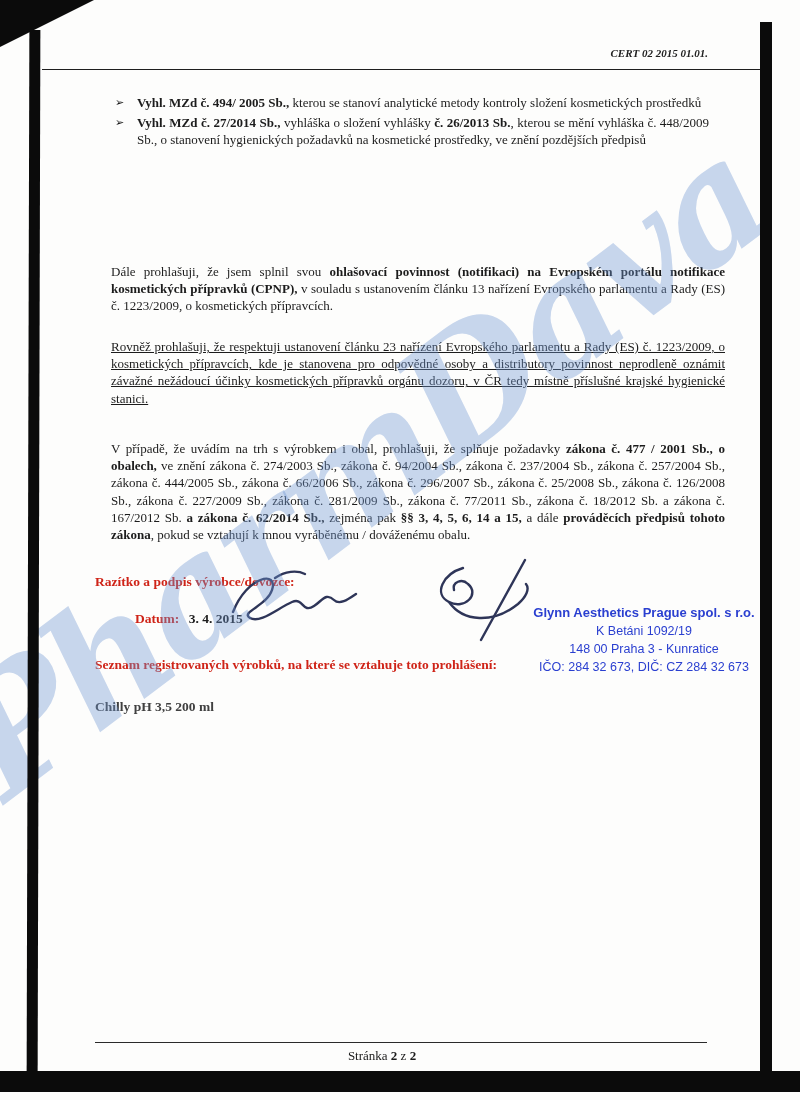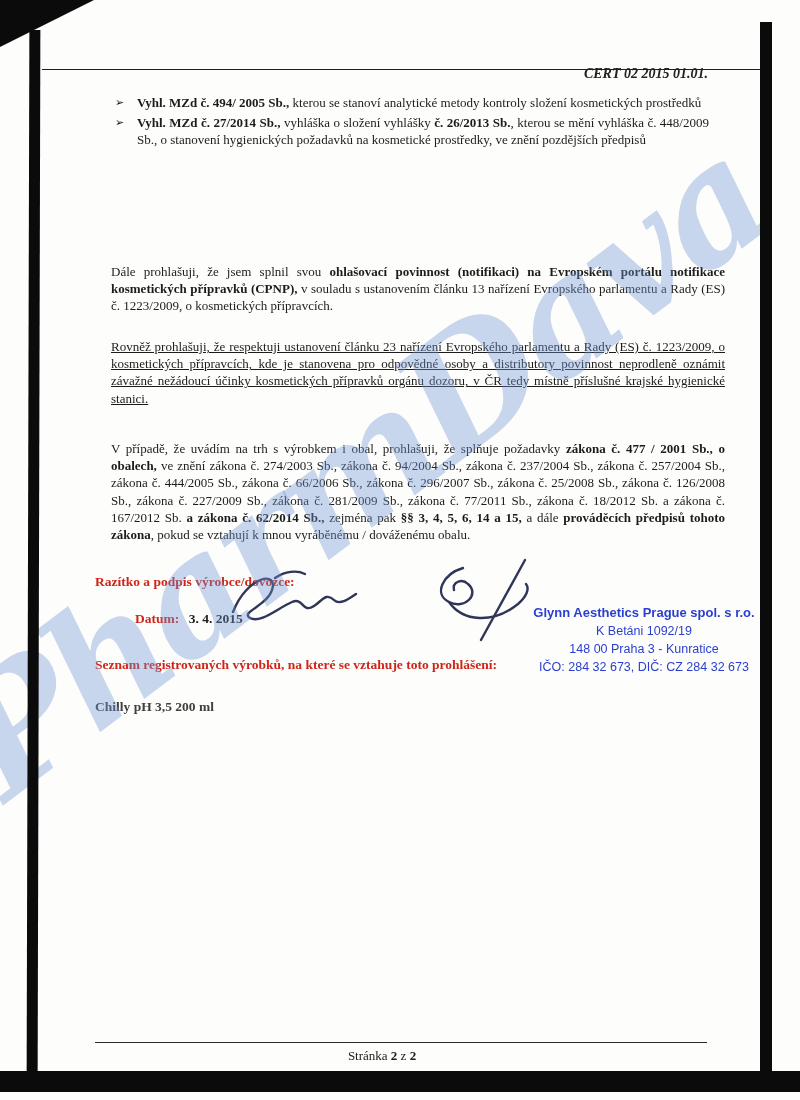--- a/index.html
+++ b/index.html
@@ -17,21 +17,21 @@
 
   
   .watermark {
     position:absolute; left:28px; top:648px; z-index:5; pointer-events:none;
     font-family:"DejaVu Serif", serif; font-style:italic; font-weight:bold;
     font-size:158px; letter-spacing:-6px; white-space:nowrap;
     color:var(--watermark, rgba(110,150,210,0.38));
     transform:rotate(-37deg); transform-origin:0 100%;
   }
 
-  .doc-code { position:absolute; top:47px; right:92px; font-style:italic; font-size:14px; font-weight:bold; color:#222;margin-top:19px; }
+  .doc-code { position:absolute; top:47px; right:92px; font-style:italic; font-size:11px; font-weight:bold; color:#222; }
   .header-rule { position:absolute; top:69px; left:42px; width:718px; border-top:1.7px solid #1e1e1e; }
 
   .bullets { position:absolute; top:94px; left:115px; width:594px; }
   .bullet-item { display:flex; gap:9px; margin-bottom:3px; font-size:13px; line-height:17px; text-align:justify; }
   .bullet-marker { flex:0 0 13px; font-size:11px; line-height:17px; color:#111; }
 
   .para { position:absolute; left:95px; width:614px; margin:16px; font-size:13px; line-height:17.2px; text-align:justify; }
   .para-1 { top:247px; }
   .para-2 { top:322px;text-decoration:underline; }
   .para-3 { top:424px; }

